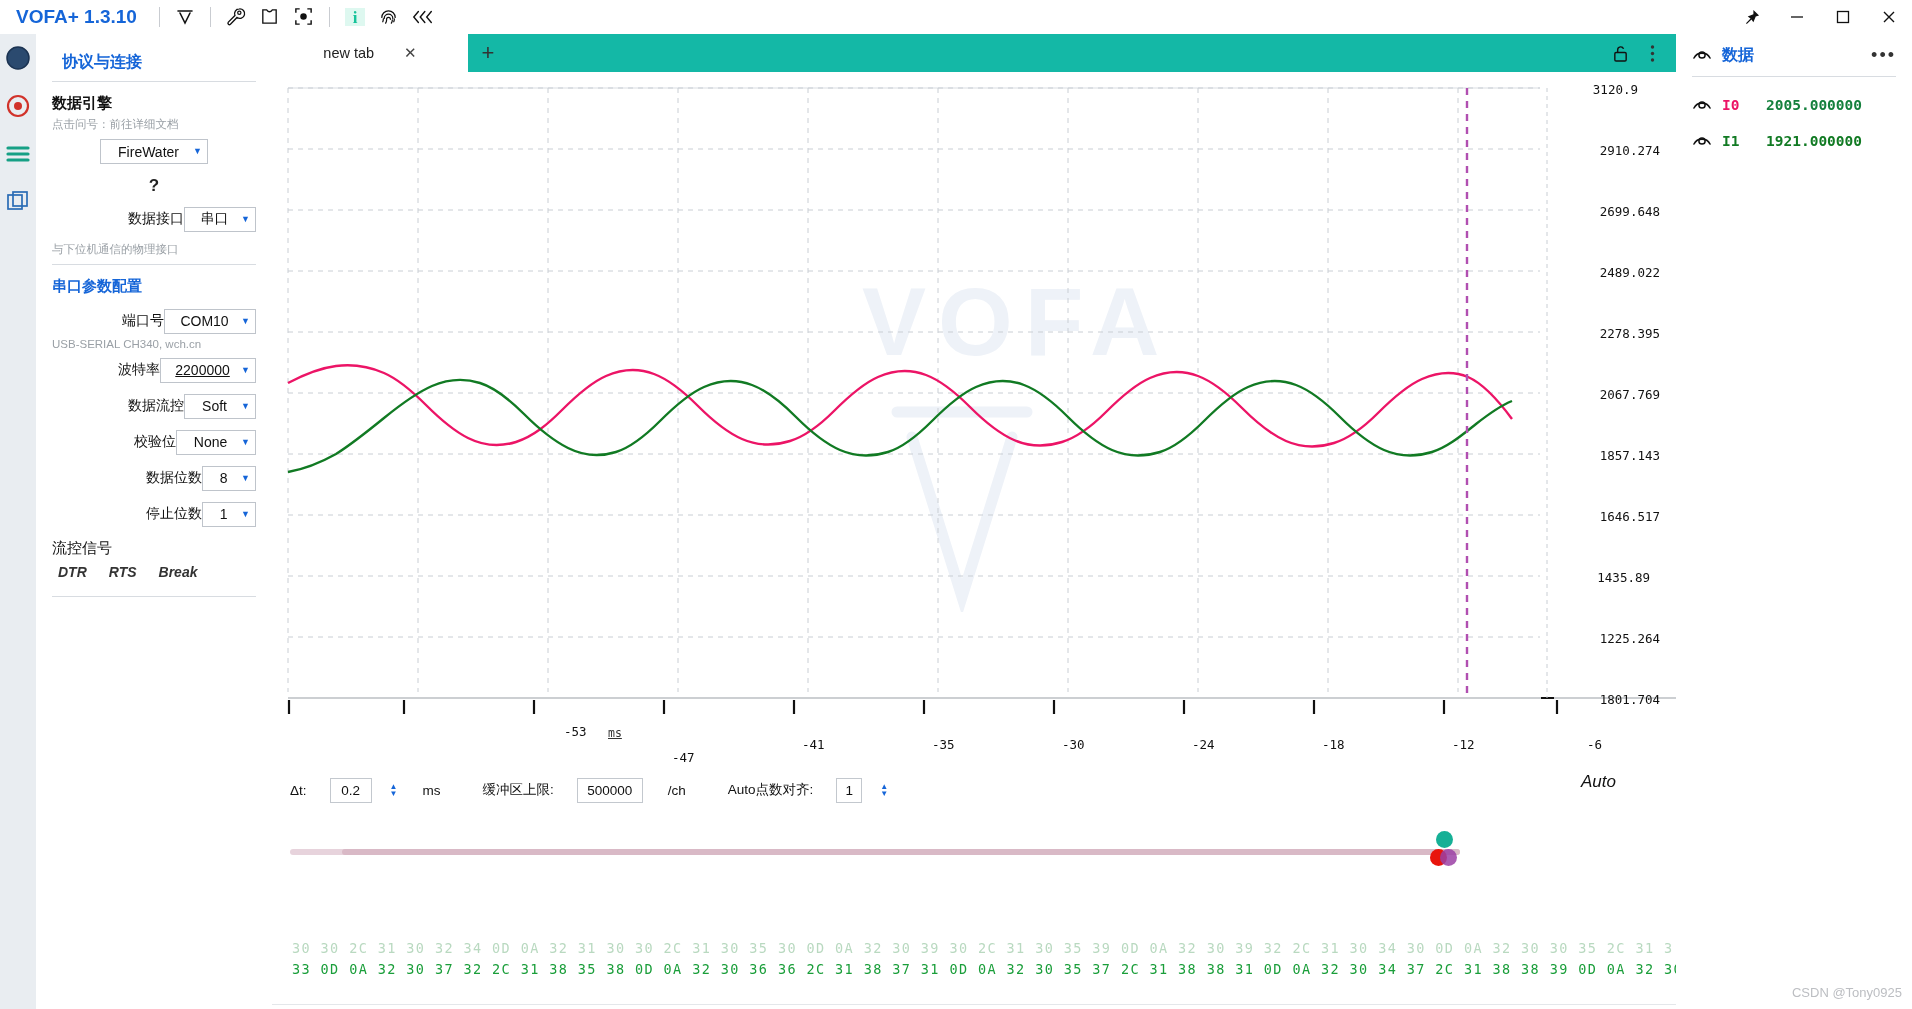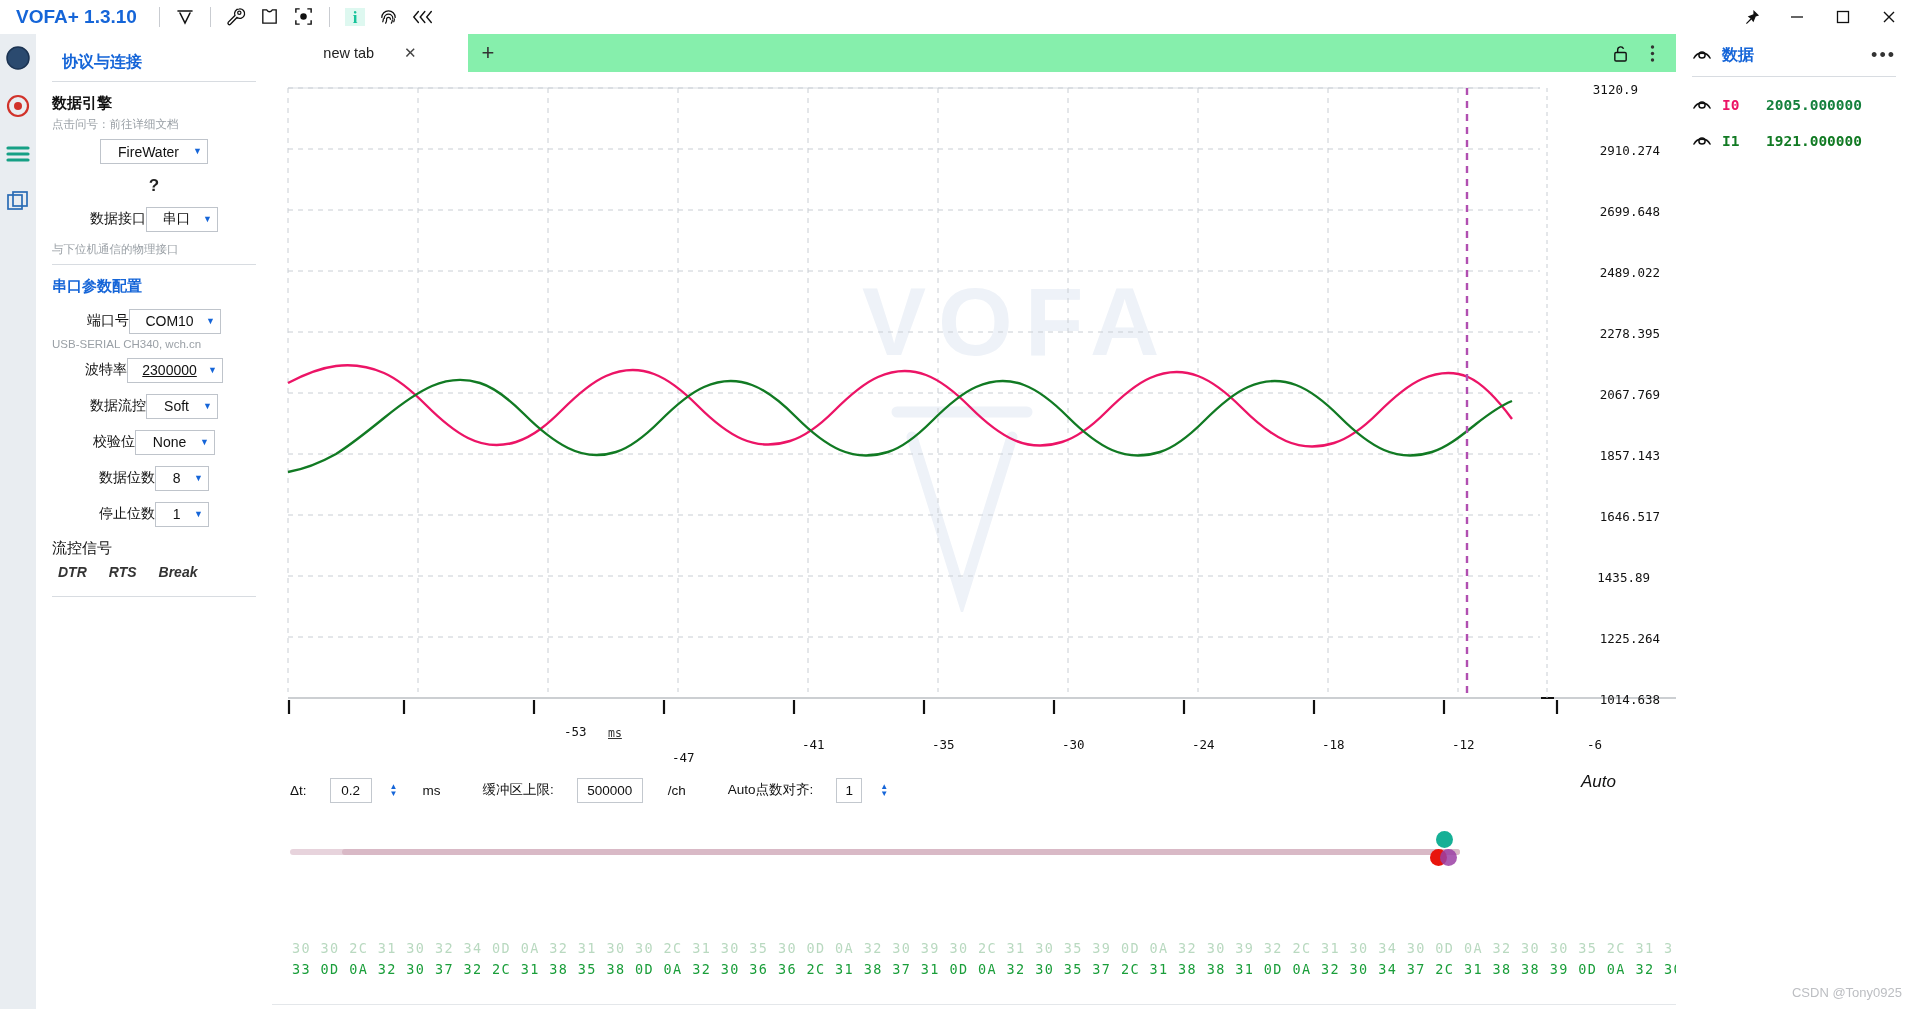--- a/index.html
+++ b/index.html
@@ -52,21 +52,21 @@
     background:#ffffff; padding:10px 16px 0 16px; overflow:hidden;
   }
   .panel-title {
     color:#1565d8; font-weight:bold; font-size:16px; margin:8px 0 8px 10px;
   }
   .hr { height:1px; background:#d8dce1; margin:6px 0 12px 0; }
   .sec-title { font-weight:bold; font-size:15px; color:#111; margin-bottom:4px; }
   .sec-title.blue { color:#1565d8; }
   .hint { font-size:11.5px; color:#9aa0a6; margin-bottom:7px; }
   .field-row {
-    display:flex; align-items:center; justify-content:center;
+    display:flex; align-items:center; justify-content:flex-end;
     margin-bottom:10px; min-height:26px;
   }
   .field-label { font-size:14px; color:#111; }
   .combo {
     border:1px solid #bfc4cb; background:#fff; height:25px;
     display:flex; align-items:center; justify-content:space-between;
     padding:0 5px 0 9px; font-size:14px; cursor:pointer; color:#111;
     min-width:54px;
   }
   .combo .val { flex:1; text-align:center; white-space:nowrap; }
@@ -83,21 +83,21 @@
 
   
   .main {
     position:absolute; left:272px; top:34px; width:1404px; height:975px;
     background:#ffffff;
   }
 
   
   .tabstrip {
     position:absolute; left:0; top:0; width:1404px; height:38px;
-    background:#86efac; display:flex; align-items:flex-end;
+    background:#14b8a6; display:flex; align-items:flex-end;
   }
   .tab {
     height:38px; min-width:196px; background:#ffffff;
     display:flex; align-items:center; justify-content:center; gap:30px;
     font-size:14.5px; color:#222; padding:0 14px; cursor:pointer;
   }
   .tab .x { color:#444; font-size:15px; cursor:pointer; }
   .tab-add {
     width:40px; height:38px; display:flex; align-items:center; justify-content:center;
     font-size:22px; color:#333; cursor:pointer;
@@ -382,21 +382,21 @@
       <div class="combo" style="width:92px">
         <span class="val">COM10</span>
         <span class="caret">▼</span>
       </div>
     </div>
     <div class="hint" style="margin-top:-6px">USB-SERIAL CH340, wch.cn</div>
 
     <div class="field-row">
       <span class="field-label">波特率</span>
       <div class="combo" style="width:96px">
-        <span class="val underline">2300000</span>
+        <span class="val underline">2200000</span>
         <span class="caret">▼</span>
       </div>
     </div>
 
     <div class="field-row">
       <span class="field-label">数据流控</span>
       <div class="combo" style="width:72px">
         <span class="val">Soft</span>
         <span class="caret">▼</span>
       </div>
@@ -544,21 +544,21 @@
         <div class="ylab" style="top:10px; right:26px">3120.9</div>
         <div class="ylab" style="top:71px; right:4px">2910.274</div>
         <div class="ylab" style="top:132px; right:4px">2699.648</div>
         <div class="ylab" style="top:193px; right:4px">2489.022</div>
         <div class="ylab" style="top:254px; right:4px">2278.395</div>
         <div class="ylab" style="top:315px; right:4px">2067.769</div>
         <div class="ylab" style="top:376px; right:4px">1857.143</div>
         <div class="ylab" style="top:437px; right:4px">1646.517</div>
         <div class="ylab" style="top:498px; right:14px">1435.89</div>
         <div class="ylab" style="top:559px; right:4px">1225.264</div>
-        <div class="ylab" style="top:620px; right:4px">1014.638</div>
+        <div class="ylab" style="top:620px; right:4px">1801.704</div>
       </div>
 
       <div class="xlab" style="left:292px; top:652px">-53</div>
       <div class="xunit" style="left:336px; top:654px">ms</div>
       <div class="xlab" style="left:400px; top:678px">-47</div>
       <div class="xlab" style="left:530px; top:665px">-41</div>
       <div class="xlab" style="left:660px; top:665px">-35</div>
       <div class="xlab" style="left:790px; top:665px">-30</div>
       <div class="xlab" style="left:920px; top:665px">-24</div>
       <div class="xlab" style="left:1050px; top:665px">-18</div>

